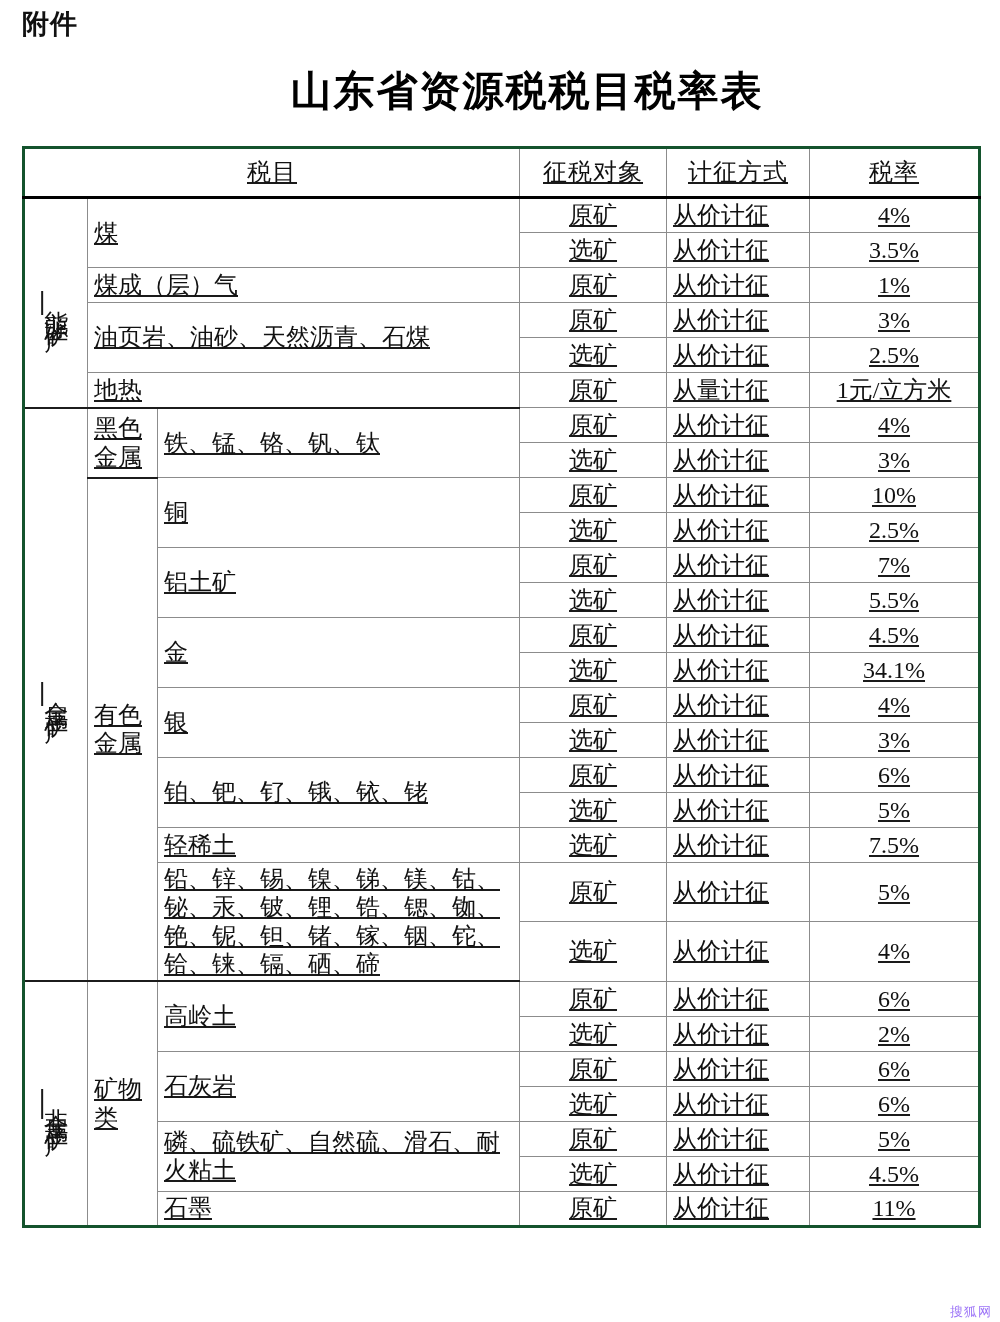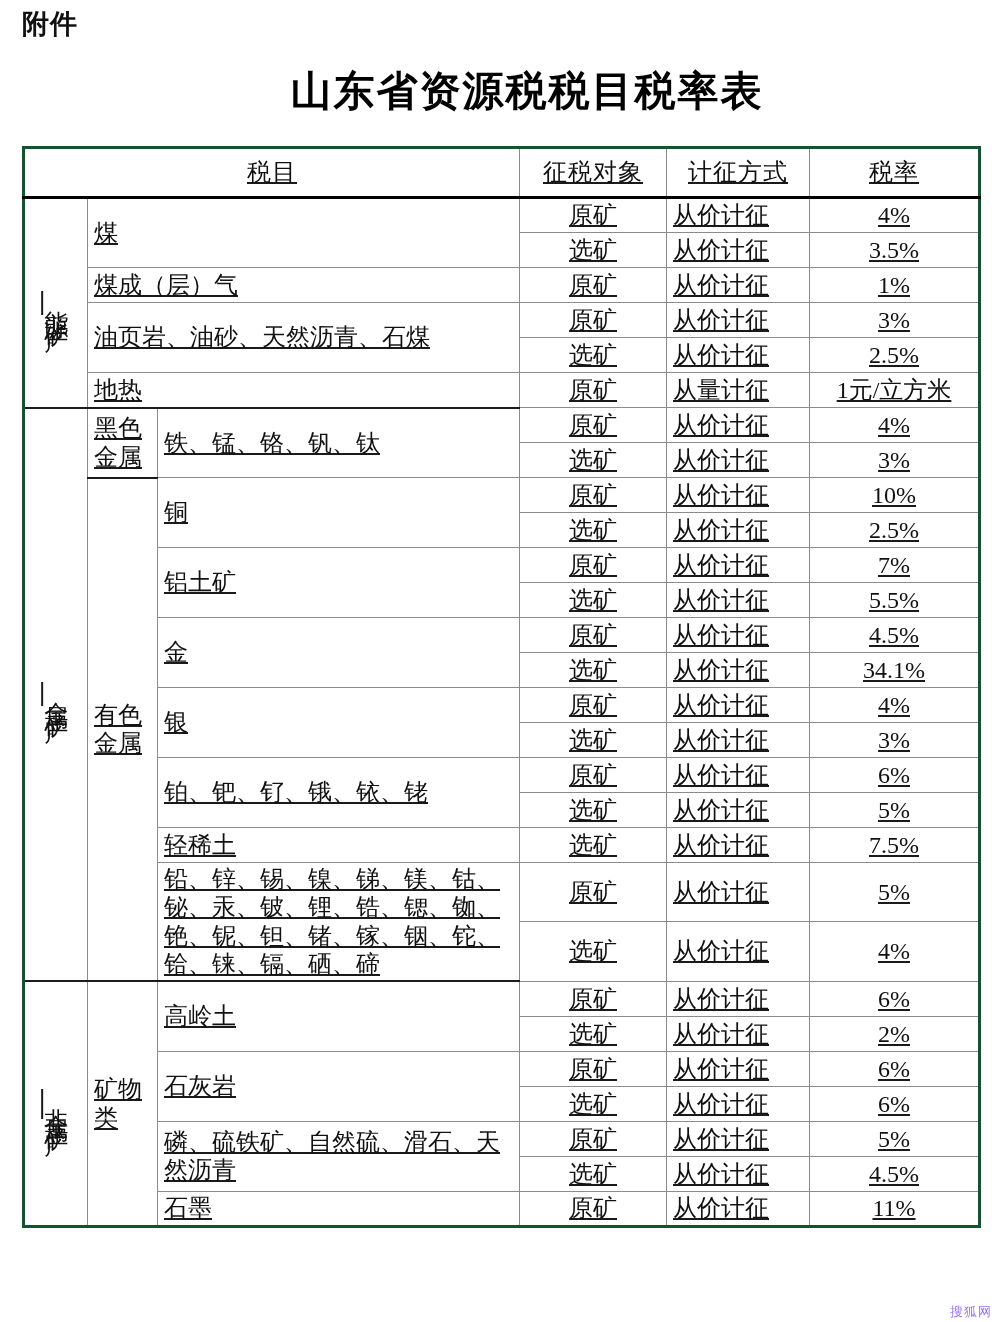--- a/index.html
+++ b/index.html
@@ -299,21 +299,21 @@
             <td class="obj r35">原矿</td>
             <td class="method r35">从价计征</td>
             <td class="rate r35">6%</td>
           </tr>
           <tr>
             <td class="obj r35">选矿</td>
             <td class="method r35">从价计征</td>
             <td class="rate r35">6%</td>
           </tr>
           <tr>
-            <td class="item" rowspan="2">磷、硫铁矿、自然硫、滑石、天然沥青</td>
+            <td class="item" rowspan="2">磷、硫铁矿、自然硫、滑石、耐火粘土</td>
             <td class="obj r35">原矿</td>
             <td class="method r35">从价计征</td>
             <td class="rate r35">5%</td>
           </tr>
           <tr>
             <td class="obj r35">选矿</td>
             <td class="method r35">从价计征</td>
             <td class="rate r35">4.5%</td>
           </tr>
           <tr>

